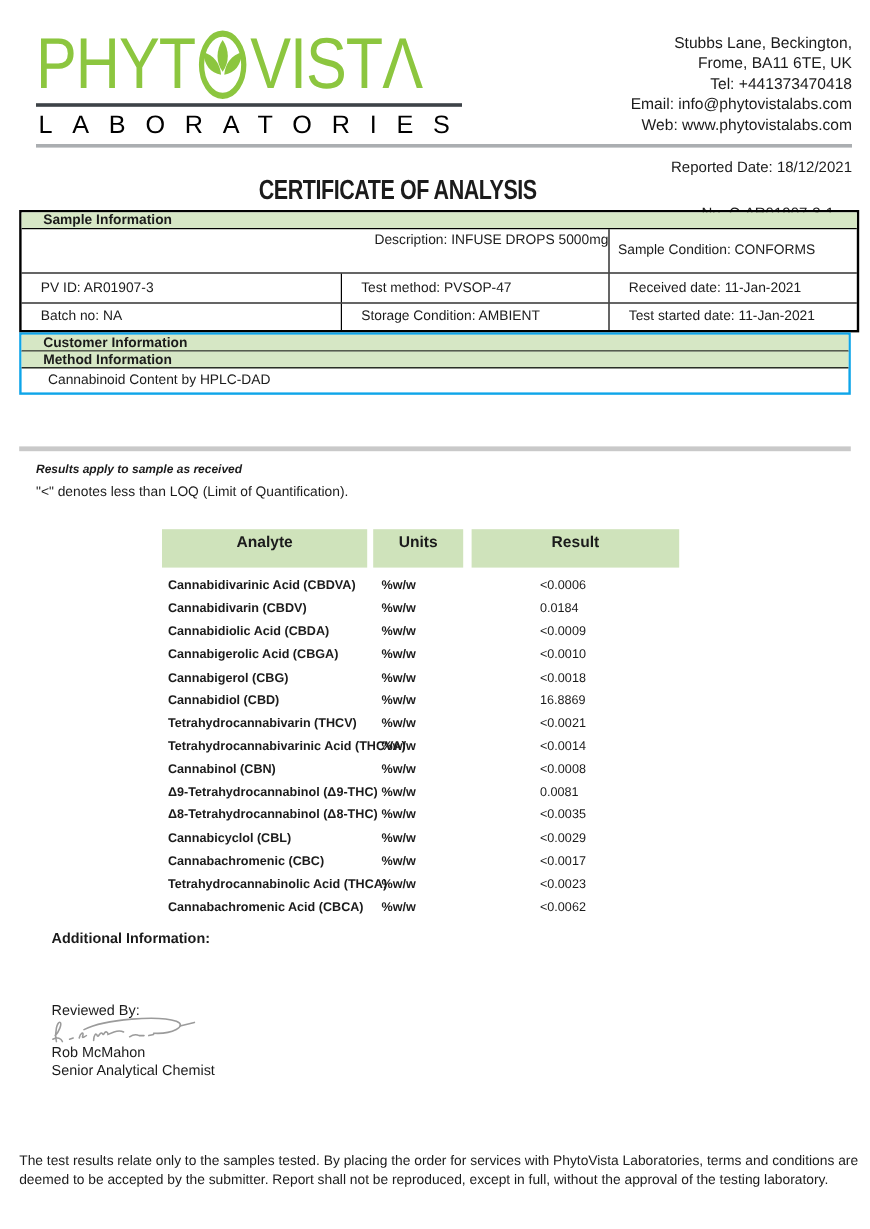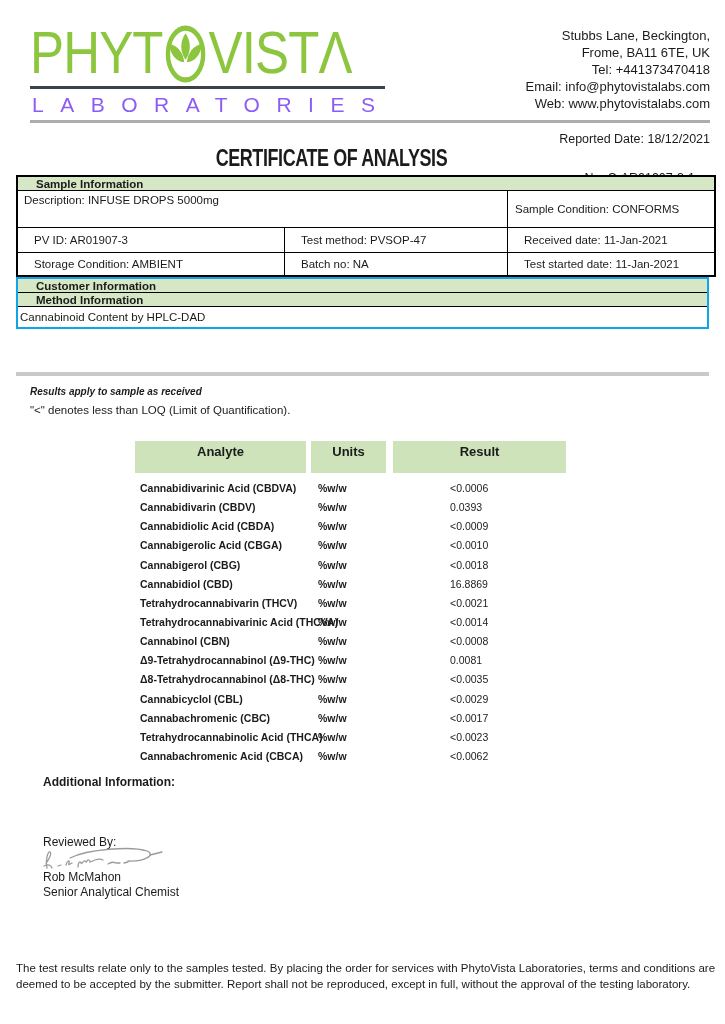--- a/index.html
+++ b/index.html
@@ -6,52 +6,52 @@
   body { background:#fff; font-family:"Liberation Sans","DejaVu Sans",sans-serif; }
   .page { position:relative; width:725px; height:1024px; background:#ffffff; color:#1b1b1b; overflow:hidden; }
 
   
   .logo-block { position:absolute; left:30px; top:22px; width:360px; }
   .logo-line1 { display:flex; align-items:center; color:#8cc63f; font-size:60px; font-weight:400;
                 letter-spacing:-1px; line-height:62px; transform:scaleX(0.85); transform-origin:left center; white-space:nowrap; }
   .logo-line1 .leaf-wrap { margin:2px 3px 0 3px; display:inline-flex; }
   .logo-rule { position:absolute; left:0; top:64px; width:355px; height:2.5px; background:#3d4247; }
   .logo-sub { position:absolute; left:2px; top:71px; width:360px; font-size:21px; letter-spacing:16.5px;
-              color:#8b5cf6; font-weight:400; white-space:nowrap; }
+              color:#000000; font-weight:400; white-space:nowrap; }
   .addr { position:absolute; right:15px; top:27px; text-align:right; font-size:13px; line-height:17px; color:#1b1b1b; }
   .hr1 { position:absolute; left:30px; top:120px; width:680px; height:3px; background:#abaeb1; }
 
   
   .meta-reported { position:absolute; right:15px; top:132px; font-size:12.5px; }
   .meta-no { position:absolute; right:30px; top:151px; font-size:12.5px;margin-top:20px; }
   .title { position:absolute; left:0; top:145px; width:662px; text-align:center; font-size:23px; font-weight:700; }
   .title span { display:inline-block; transform:scaleX(0.78); transform-origin:center; letter-spacing:-0.5px; white-space:nowrap; }
 
   
   .green-bar { background:#d6e7c5; font-weight:700; font-size:11.5px; padding-left:18px;
                border-bottom:1.5px solid #000; display:flex; align-items:center; }
   .si { position:absolute; left:16px; top:175px; width:700px; border:2px solid #000; font-size:11.5px; }
   .si .green-bar { height:14px; }
-  .si-row1 { display:grid; grid-template-columns:490px 1fr; height:37px; border-bottom:1.5px solid #000; }
+  .si-row1 { display:grid; grid-template-columns:490px 1fr; height:37px; border-bottom:1.5px solid #000;text-align:right; }
   .si-desc { padding:3px 0 0 6px; border-right:1.5px solid #000; }
   .si-cond { display:flex; align-items:center; padding-left:7px; }
   .si-row { display:grid; grid-template-columns:267px 223px 1fr; }
   .si-row2 { height:25px; border-bottom:1.5px solid #000; }
   .si-row3 { height:22px; }
   .si-cell { display:flex; align-items:center; padding-left:16px; }
   .si-cell.bord { border-right:1.5px solid #000; }
 
   .cust { position:absolute; left:16px; top:277px; width:693px; border:2px solid #0ea5e9; font-size:11.5px; }
   .cust .green-bar { height:14px; }
   .cust-body1 { position:relative; height:37px; border-bottom:1.5px solid #000; padding-left:16px; }
   .cust-line1 { position:absolute; left:16px; top:3px; }
   .cust-line2 { position:absolute; left:16px; top:22px; }
   .lbl-name { display:inline-block; min-width:57px; }
   .lbl-addr { display:inline-block; min-width:75px; }
-  .cust-body2 { height:20px; padding:4px 0 0 2px; }
+  .cust-body2 { height:20px; padding:4px 0 0 22px; }
 
   .hr2 { position:absolute; left:16px; top:372px; width:693px; height:3.5px; background:#c9c9c9; }
 
   
   .note1 { position:absolute; left:30px; top:386px; font-size:10px; font-weight:700; font-style:italic; }
   .note2 { position:absolute; left:30px; top:404px; font-size:11.5px; }
 
   
   .results { position:absolute; left:135px; top:441px; width:440px; }
   .r-head { display:flex; }
@@ -114,22 +114,22 @@
     <div class="si-row1">
       <div class="si-desc">Description: INFUSE DROPS 5000mg</div>
       <div class="si-cond">Sample Condition: CONFORMS</div>
     </div>
     <div class="si-row si-row2">
       <div class="si-cell bord">PV ID: AR01907-3</div>
       <div class="si-cell bord">Test method: PVSOP-47</div>
       <div class="si-cell">Received date: 11-Jan-2021</div>
     </div>
     <div class="si-row si-row3">
+      <div class="si-cell bord">Batch no: NA</div>
       <div class="si-cell bord">Storage Condition: AMBIENT</div>
-      <div class="si-cell bord">Batch no: NA</div>
       <div class="si-cell">Test started date: 11-Jan-2021</div>
     </div>
   </div>
 
   <div class="cust">
     <div class="green-bar">Customer Information</div>
     <div class="green-bar">Method Information</div>
     <div class="cust-body2">Cannabinoid Content by HPLC-DAD</div>
   </div>
 
@@ -147,21 +147,21 @@
     <div class="r-body">
     <div class="r-row">
       <div class="r-analyte">Cannabidivarinic Acid (CBDVA)</div>
       <div class="r-units">%w/w</div>
       <div class="r-result">&lt;0.0006</div>
     </div>
 
     <div class="r-row">
       <div class="r-analyte">Cannabidivarin (CBDV)</div>
       <div class="r-units">%w/w</div>
-      <div class="r-result">0.0393</div>
+      <div class="r-result">0.0184</div>
     </div>
 
     <div class="r-row">
       <div class="r-analyte">Cannabidiolic Acid (CBDA)</div>
       <div class="r-units">%w/w</div>
       <div class="r-result">&lt;0.0009</div>
     </div>
 
     <div class="r-row">
       <div class="r-analyte">Cannabigerolic Acid (CBGA)</div>

